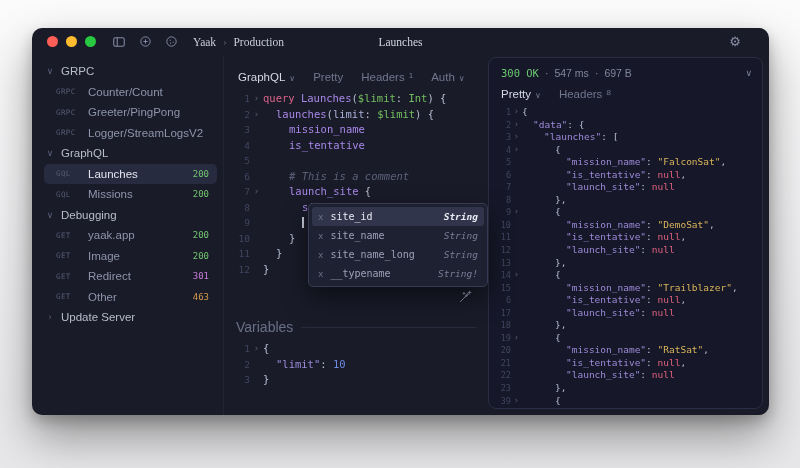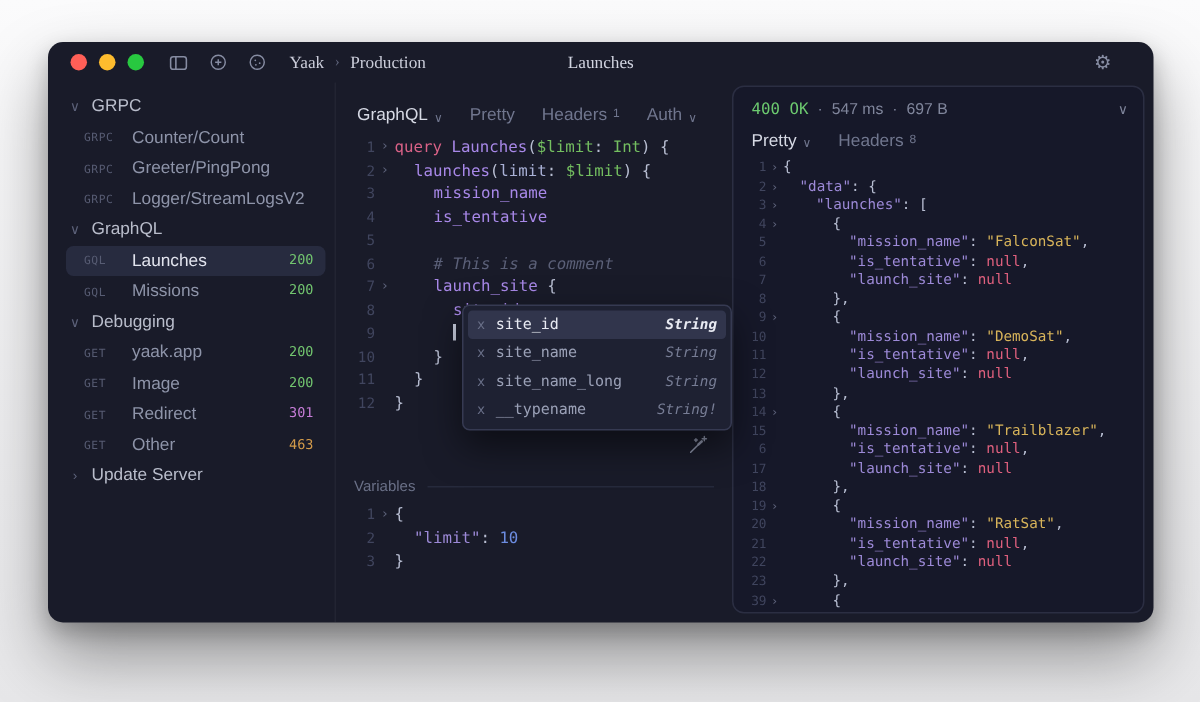--- a/index.html
+++ b/index.html
@@ -52,21 +52,21 @@
       padding:3px;box-shadow:0 10px 24px rgba(0,0,0,.5);z-index:5;}
   .ac-row{display:flex;align-items:center;height:19px;gap:7px;padding:0 6px;border-radius:3px;
           font-family:"DejaVu Sans Mono",monospace;font-size:10px;color:#9ba1b7;}
   .ac-row.selected{background:#31354c;color:#e8eaf2;}
   .ac-icon{color:#6a7089;font-size:9px;}
   .ac-type{margin-left:auto;font-style:italic;font-size:9.5px;color:#777d95;}
   .ac-row.selected .ac-type{color:#e8eaf2;font-weight:bold;}
   .wand-spacer{height:40px;flex:none;display:flex;align-items:center;justify-content:flex-end;padding-right:4px;}
   .wand{display:flex;color:#8f95ab;}
   .vars-row{display:flex;align-items:center;gap:8px;flex:none;margin:2px 0 6px;}
-  .vars-label{font-size:10px;color:#6a7087;flex:none;}
+  .vars-label{font-size:14px;color:#6a7087;flex:none;}
   .vars-rule{flex:1;height:1px;background:#262a3c;}
   
   .response-card{width:275px;flex:none;box-sizing:border-box;margin:2px 6px 6px 0;background:#161829;
                  border:1px solid #2b2e42;border-radius:8px;overflow:hidden;display:flex;flex-direction:column;}
   .resp-header{display:flex;align-items:center;gap:6px;padding:9px 10px 0 12px;flex:none;}
   .status{font-family:"DejaVu Sans Mono",monospace;font-size:10.5px;color:#6cc96f;}
   .dim{font-size:10.5px;color:#80869c;}
   .resp-chev{margin-left:auto;color:#80869c;font-size:9px;}
   .resp-tabs{margin:9px 2px 6px 12px;}
   .resp-body{flex:1;min-height:0;overflow:hidden;padding-left:6px;}
@@ -317,21 +317,21 @@
                 <span class="gutter">3</span>
                 <span class="fold"></span>
                 <span class="code-text" style="padding-left: 0px;"><span class="tk-pn">}</span></span>
               </div>
             </div>
         </div>
       </section>
 
       <section class="response-card">
         <div class="resp-header">
-          <span class="status">400 OK</span>
+          <span class="status">300 OK</span>
           <span class="dim">·</span>
           <span class="dim">547 ms</span>
           <span class="dim">·</span>
           <span class="dim">697 B</span>
           <span class="resp-chev">∨</span>
         </div>
         <div class="tabs resp-tabs" id="resp-tabs">
             <div class="tab active">
               <span>Pretty</span>
               <span class="chev">∨</span>

